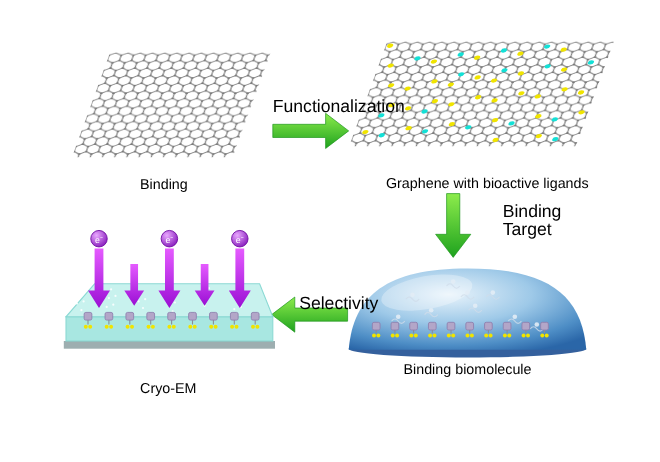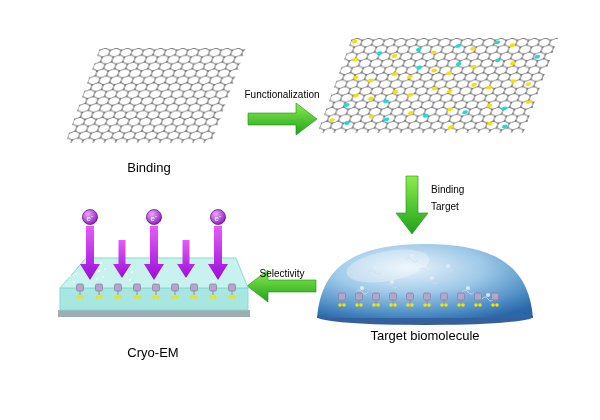--- a/index.html
+++ b/index.html
@@ -1,20 +1,20 @@
 <!DOCTYPE html>
 <html><head>
 <meta charset="utf-8">
 <style>
   html,body{margin:0;padding:0;background:#ffffff;}
   .canvas{position:relative;width:600px;height:420px;background:#ffffff;overflow:hidden;
           font-family:"Liberation Sans",sans-serif;}
   .canvas svg{position:absolute;left:0;top:0;}
   .lbl{position:absolute;color:#000;font-size:13px;line-height:1.1;white-space:nowrap;}
-  .lbl.small{font-size:10px;}
+  .lbl.small{font-size:16px;margin-left:26px;}
   .center{transform:translateX(-50%);}
   svg text{font-family:"Liberation Sans",sans-serif;}
 </style>
 </head>
 <body>
 
 <div class="canvas">
 
 <svg width="600" height="420" viewBox="0 0 600 420">
   <defs>
@@ -261,19 +261,20 @@
     <circle cx="154" cy="217" r="7.5" fill="url(#eGrad)" stroke="#6d0aa0" stroke-width="0.8"></circle>
     <circle cx="218" cy="217" r="7.5" fill="url(#eGrad)" stroke="#6d0aa0" stroke-width="0.8"></circle>
     <text x="90" y="220.5" font-size="8" fill="#ffffff" text-anchor="middle">e⁻</text>
     <text x="154" y="220.5" font-size="8" fill="#ffffff" text-anchor="middle">e⁻</text>
     <text x="218" y="220.5" font-size="8" fill="#ffffff" text-anchor="middle">e⁻</text>
   </g>
 </svg>
 
 <div class="lbl center" style="left:149px;top:161px">Binding</div>
 <div class="lbl small center" style="left:282px;top:89px">Functionalization</div>
+<div class="lbl center" style="left:443px;top:160px">Graphene with bioactive ligands</div>
 <div class="lbl small" style="left:431px;top:184px">Binding</div>
 <div class="lbl small" style="left:431px;top:201px">Target</div>
-<div class="lbl center" style="left:425px;top:329px">Target biomolecule</div>
+<div class="lbl center" style="left:425px;top:329px">Binding biomolecule</div>
 <div class="lbl small center" style="left:282px;top:268px">Selectivity</div>
 <div class="lbl center" style="left:153px;top:346px">Cryo-EM</div>
 
 </div>
 
 </body></html>

